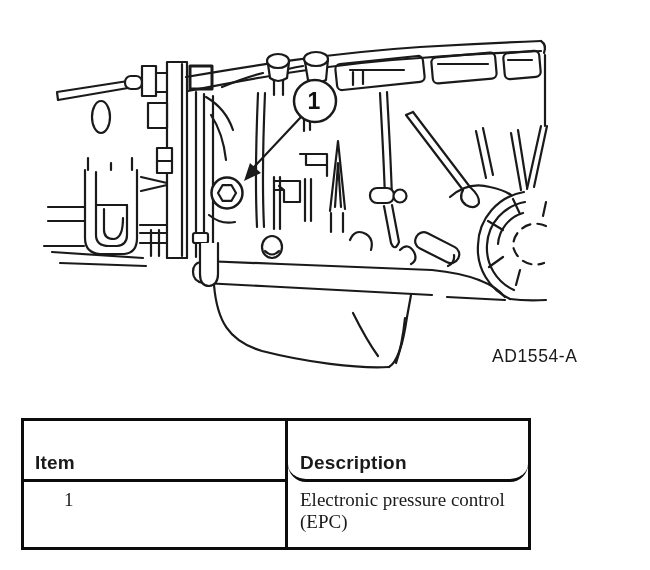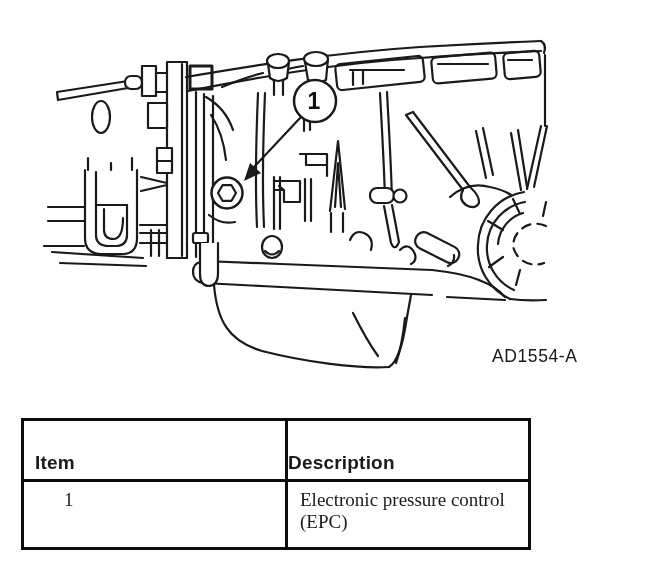--- a/index.html
+++ b/index.html
@@ -12,21 +12,21 @@
 
   
   #item-table{position:absolute;left:21px;top:418px;width:510px;
       border:3px solid #0c0c0c;box-sizing:border-box;background:#fff;
       display:grid;grid-template-columns:264px 1fr;grid-template-rows:61px 65px;}
   .cell{box-sizing:border-box;display:flex;}
   .c-head{border-bottom:3px solid #0c0c0c;align-items:flex-end;
       font-weight:bold;font-size:19px;padding-bottom:5px;letter-spacing:.2px;}
   .c-left{border-right:3px solid #0c0c0c;}
   .h-item{padding-left:11px;}
-  .h-desc{}
+  .h-desc{padding-left:12px;border-radius:18px;}
   .c-body{align-items:flex-start;font-family:"Liberation Serif",serif;
       font-size:19px;padding-top:7px;}
   .b-item{padding-left:40px;}
   .b-desc{padding-left:12px;line-height:22px;border-radius:10px;}
   .b-desc .wrap{max-width:236px;}
 </style>
 </head>
 <body>
 
 <div id="page">

